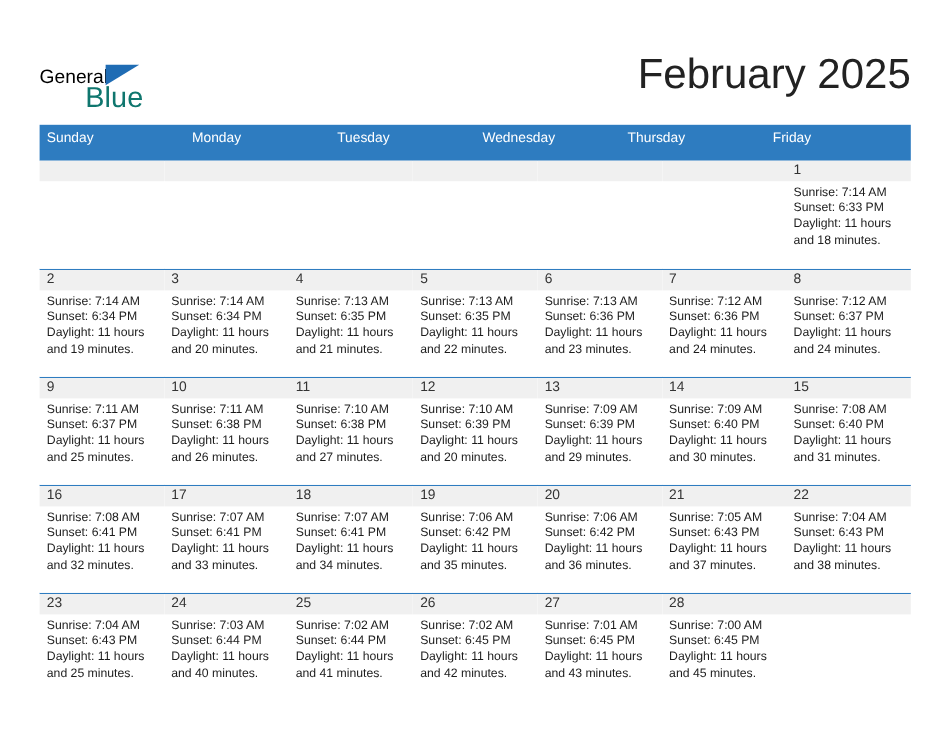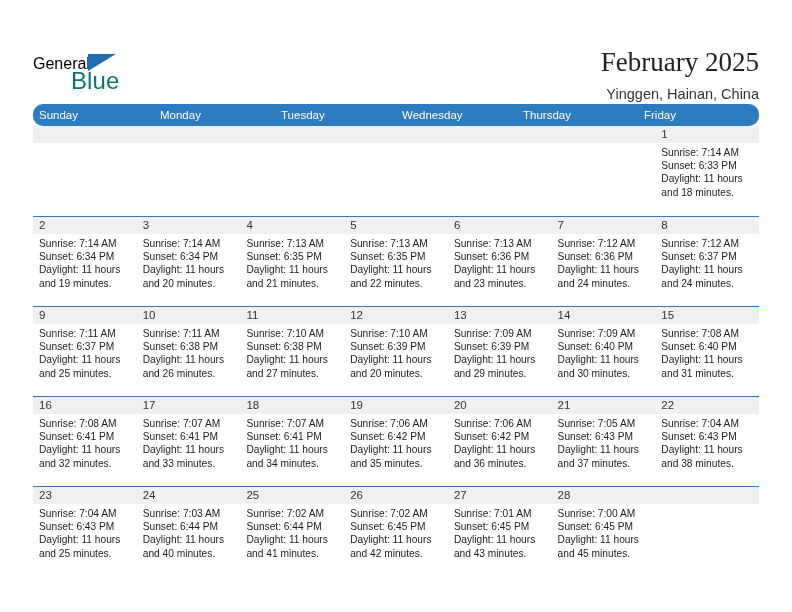--- a/index.html
+++ b/index.html
@@ -47,45 +47,43 @@
     color: #0f766e;
     letter-spacing: 0.1px;
   }
 
   .titles {
     position: absolute;
     right: 0; top: 0;
     text-align: right;
   }
   .cal-title {
-    font-size: 27px;
+    font-size: 35px;
     color: #222222;
     line-height: 32px;
     white-space: nowrap;
-    font-family: Liberation Serif, serif;
   }
   .cal-sub {
     font-size: 14.5px;
     color: #333333;
     line-height: 20px;
     margin-top: 6px;
     white-space: nowrap;
   }
 
   
   .calendar {
     position: absolute;
     left: 33px; top: 104px;
     width: 726px;
   }
   .weekday-row {
     display: flex;
     background: #2e7cc0;
-    height: 22px;
-    border-radius: 10px;
+    height: 30px;
   }
   .weekday {
     flex: 1 1 0;
     color: #ffffff;
     font-size: 11.5px;
     line-height: 22px;
     padding-left: 6px;
     white-space: nowrap;
     overflow: hidden;
   }
@@ -131,21 +129,20 @@
 
   <div class="header">
 
     <div class="brand">
       <span>General</span><span class="brand-flag"></span>
       <span class="brand-blue">Blue</span>
     </div>
 
     <div class="titles">
       <div class="cal-title">February 2025</div>
-      <div class="cal-sub">Yinggen, Hainan, China</div>
     </div>
 
   </div>
 
   <div class="calendar">
     <div class="weekday-row" id="weekday-row">
         <div class="weekday">Sunday</div>
         <div class="weekday">Monday</div>
         <div class="weekday">Tuesday</div>
         <div class="weekday">Wednesday</div>

